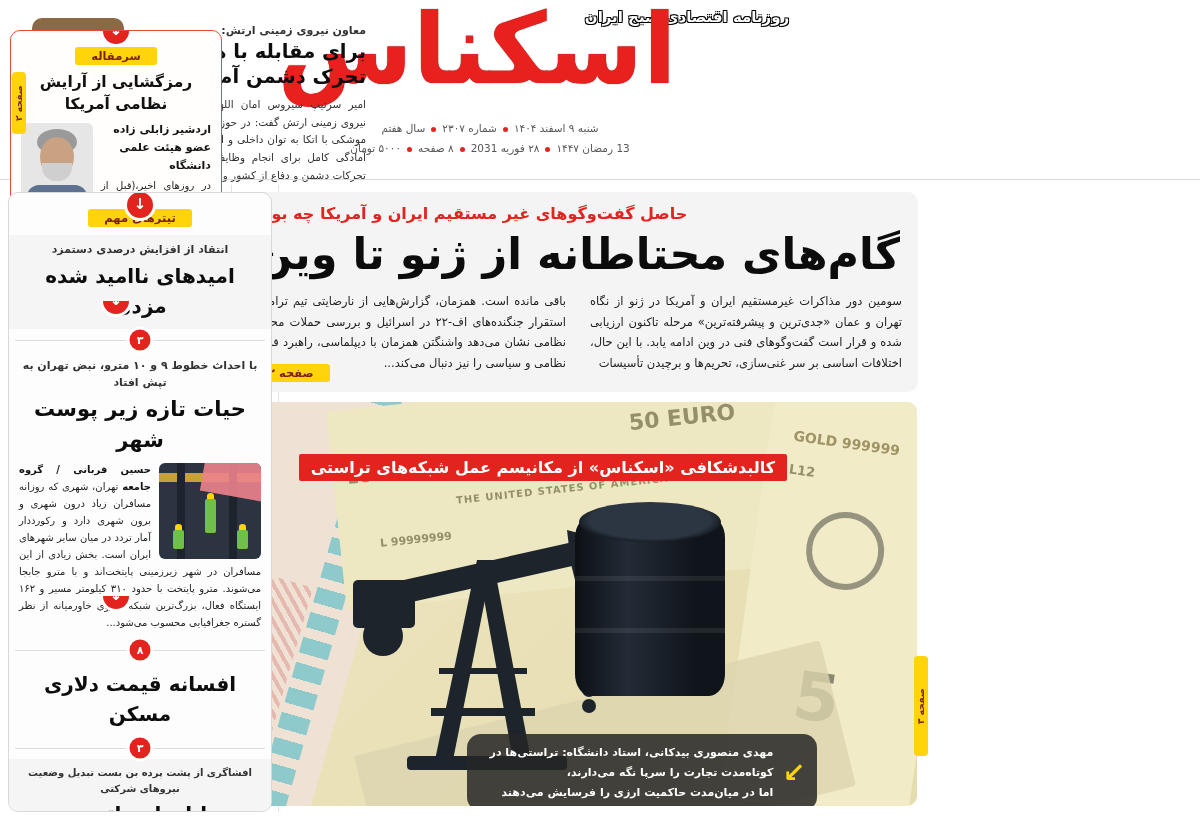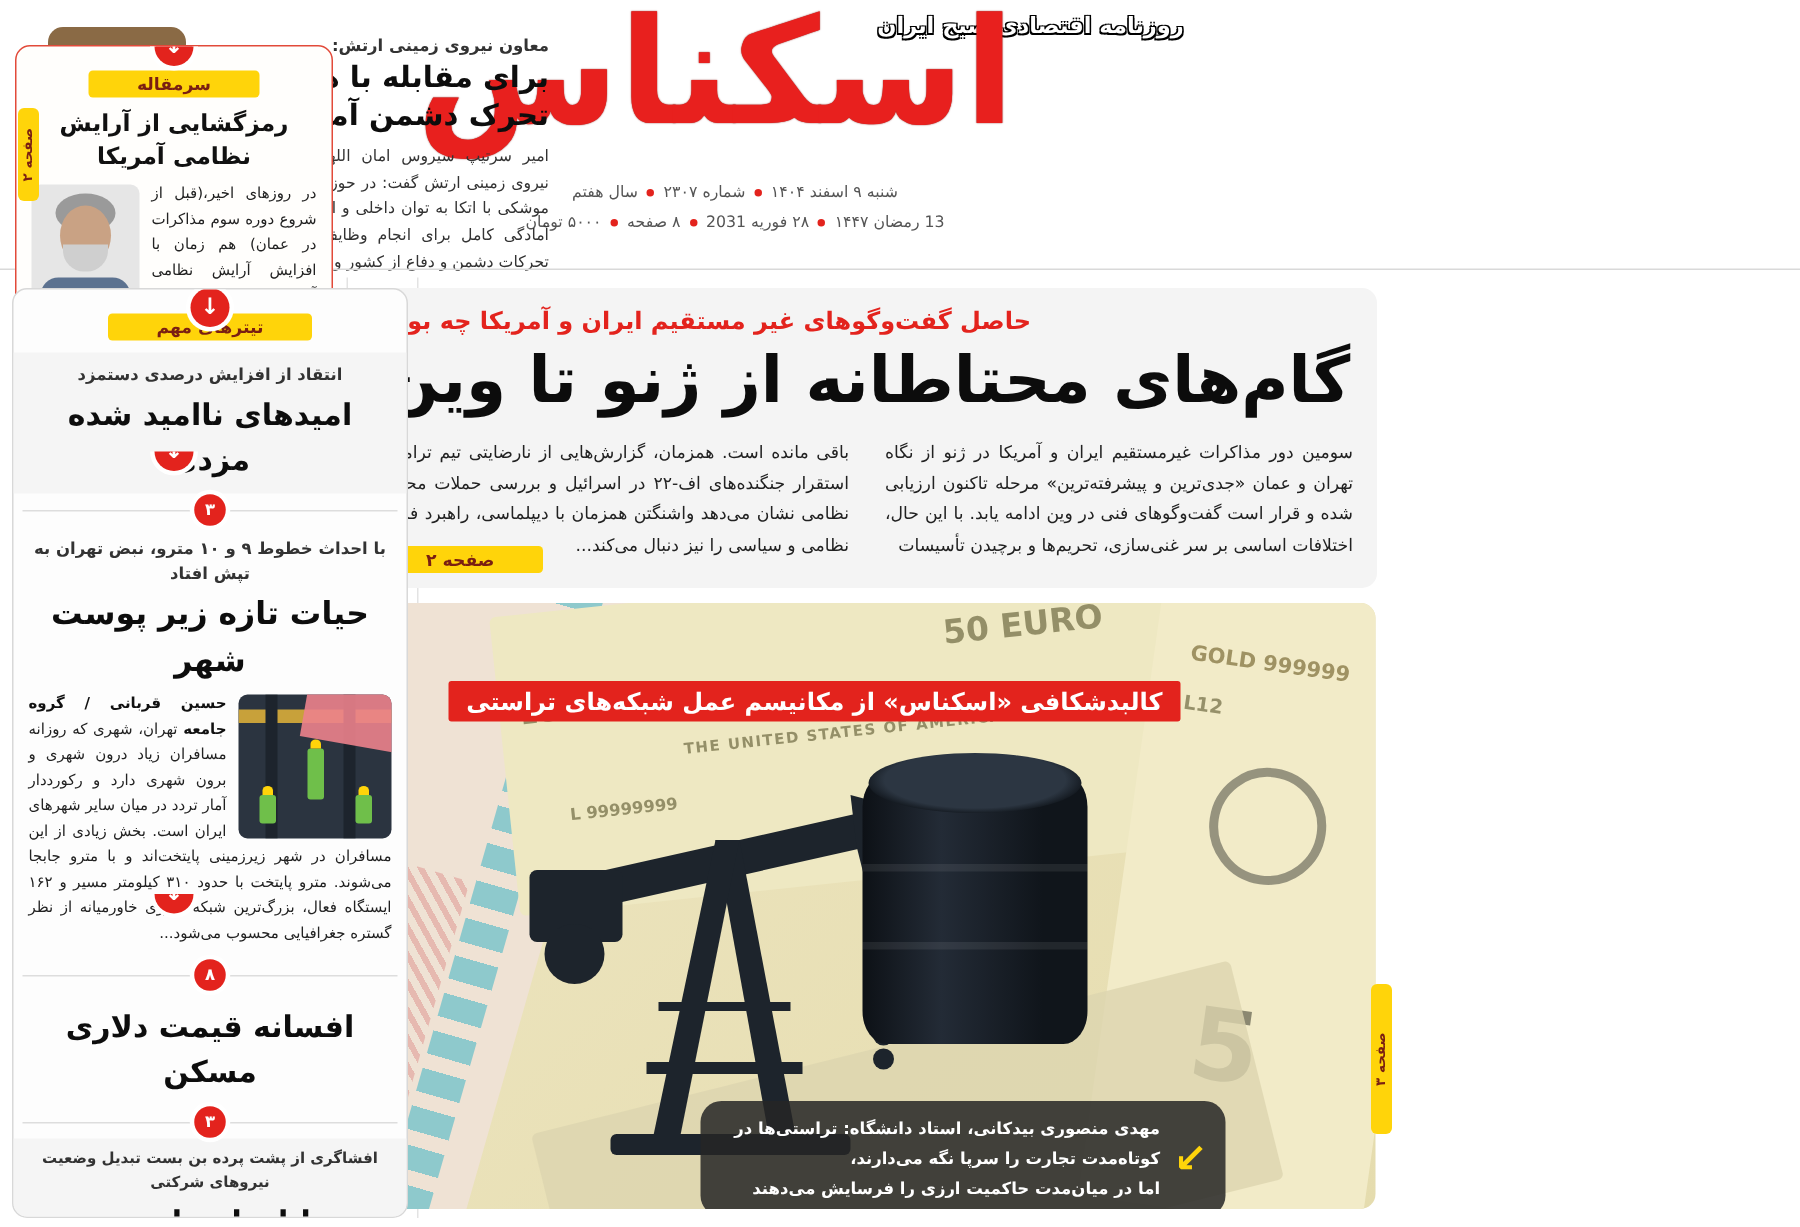--- a/index.html
+++ b/index.html
@@ -1,21 +1,21 @@
 <!DOCTYPE html>
 <html lang="fa"><head>
 <meta charset="utf-8">
 <style>
   * { margin:0; padding:0; box-sizing:border-box; }
   body { font-family:"DejaVu Sans", sans-serif; background:#fff; }
   #page { position:relative; width:1200px; height:818px; background:#fff; overflow:hidden; direction:rtl; }
 
   
   .yellow-tag { display:inline-block; background:#ffd40a; color:#7a1f12; font-weight:bold;
-                font-size:11.5px; padding:2px 32px; border-radius:3px; }
+                font-size:11.5px; padding:2px 16px; border-radius:3px; }
   .arrow-badge { position:absolute; top:-13px; left:50%; transform:translateX(-50%);
                  width:26px; height:26px; border-radius:50%; background:#e3231d; color:#fff;
                  font-size:15px; font-weight:bold; text-align:center; line-height:25px;
                  box-shadow:0 0 0 3px #fff; z-index:3; }
   .num-badge { position:absolute; top:50%; left:50%; transform:translate(-50%,-50%);
                width:21px; height:21px; border-radius:50%; background:#e3231d; color:#fff;
                font-size:11px; font-weight:bold; text-align:center; line-height:21px;
                box-shadow:0 0 0 3px #fff; }
   .sep { position:relative; height:22px; }
   .sep::before { content:""; position:absolute; left:6px; right:6px; top:50%; border-top:1px solid #ddd; }
@@ -156,20 +156,23 @@
   <div class="side-card" style="top:30px; height:230px;">
     <div class="arrow-badge">↓</div>
     <div class="tagwrap"><span class="yellow-tag">سرمقاله</span></div>
     <h3>رمزگشایی از آرایش نظامی آمریکا</h3>
     <div class="portrait">
       <span class="hair"></span>
       <span class="face"></span>
       <span class="beard"></span>
       <span class="torso"></span>
     </div>
+    <div class="author">اردشیر زابلی زاده
+عضو هیئت علمی
+دانشگاه</div>
     <div class="body">در روزهای اخیر،(قبل از شروع دوره سوم مذاکرات در عمان) هم زمان با افزایش آرایش نظامی آمریکا در منطقه و اظهارات تهدیدآمیز دونالد ترامپ درباره ایران، فضای رسانه‌ای بین المللی بار دیگر به سمت روایت «آستانه جنگ» حرکت کرده است...</div>
 
   </div>
 
   <div class="side-card" style="top:300px; height:260px;">
     <div class="arrow-badge">↓</div>
     <div class="tagwrap"><span class="yellow-tag">گزارش</span></div>
     <div class="kick">«اسکناس» موانع اصلی مهاجرت صنایع به جنوب را بررسی کرد</div>
     <h3 style="font-size:17px; margin-top:3px;">سواحل آماده، زیر ساخت غائب</h3>
     <div class="body">یک کارشناس با بیان اینکه سواحل جنوبی از نظر آمایش سرزمینی، بهترین منطقه برای انتقال صنایع سنگین محسوب می‌شود، گفت: اما کمبود زیرساخت‌های حمل و نقلی و توسعه نیافتگی خطوط ریلی به سمت این مناطق، انگیزه سرمایه‌گذاری صنعتی را کاهش داده است. سید طه حسین مدنی اظهار کرد: موضوع انتقال صنایع از نواحی مرکزی به نواحی جنوبی و ساحلی کشور، سال‌هاست که مطرح شده اما تاکنون اقدام عملی خاص و قابل توجهی در این راستا صورت نگرفته است...</div>

